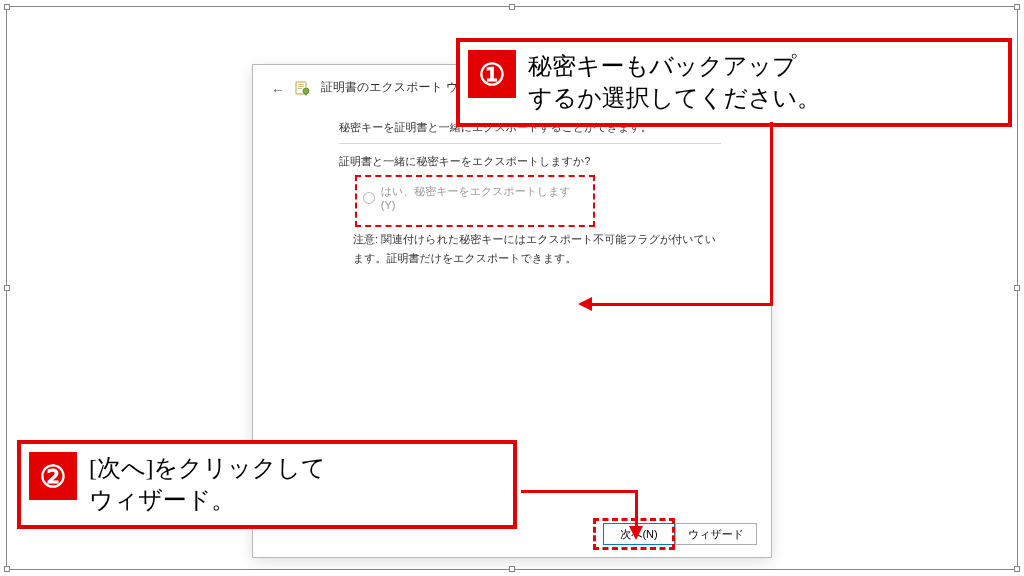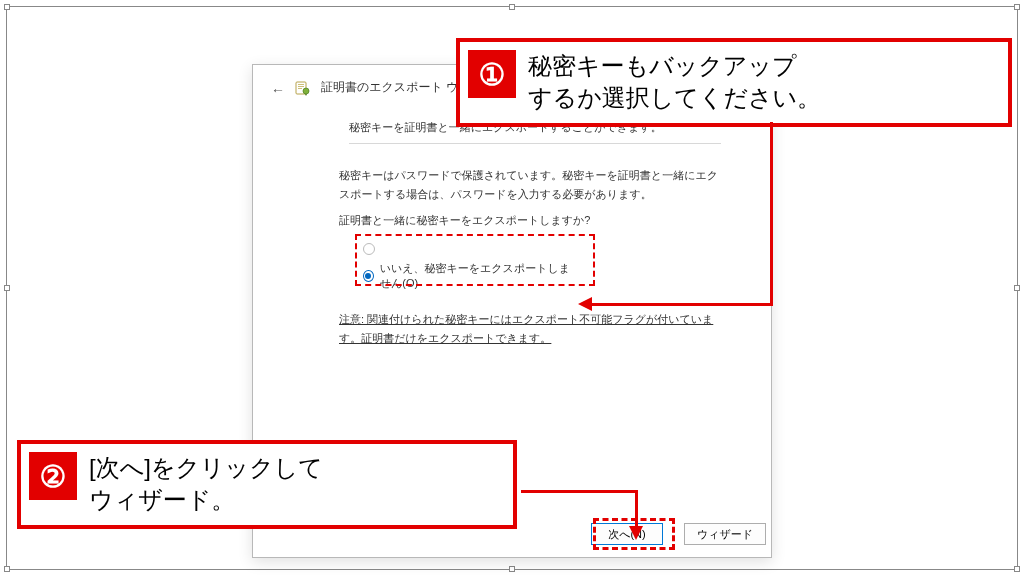--- a/index.html
+++ b/index.html
@@ -65,21 +65,21 @@
     font-size: 11px;
     color: #333;
   }
   .section-title {
     font-size: 11px;
     font-weight: normal;
     color: #222;
     margin-bottom: 6px;
   }
   .section-sub {
-    margin-left: 24px;
+    margin-left: 14px;
     margin-bottom: 6px;
     font-size: 11px;
     padding-bottom: 8px;
     border-bottom: 1px solid #d8d8d8;
   }
   .info-block {
     margin: 22px 0 0 14px;
     line-height: 1.7;
   }
   .question {
@@ -120,29 +120,28 @@
   .radio-dot.checked {
     border-color: #0067c0;
   }
   .radio-dot.checked::after {
     content: "";
     width: 6px; height: 6px;
     background: #0067c0;
     border-radius: 50%;
   }
   .note-block {
-    margin: 10px 0 0 14px;
+    margin: 10px 0 0 28px;
     line-height: 1.7;
-    text-decoration: underline;
   }
   .wizard-footer {
     position: absolute;
-    right: 5px; bottom: 12px;
-    display: flex;
-    gap: 21px;
+    right: 14px; bottom: 12px;
+    display: flex;
+    gap: 0;
   }
   .win-btn {
     min-width: 72px;
     height: 22px;
     font-size: 11px;
     background: #fdfdfd;
     border: 1px solid #adadad;
     display: inline-flex;
     align-items: center;
     justify-content: center;
@@ -179,21 +178,21 @@
     display: flex;
     align-items: center;
     justify-content: center;
     flex-shrink: 0;
   }
   .callout-text {
     font-size: 24px;
     line-height: 1.35;
     color: #000;
     white-space: pre-line;
-    font-family: Liberation Sans, sans-serif;
+    font-family: Liberation Serif, serif;
     font-weight: 500;
   }
   #callout-1 { left: 456px; top: 38px; width: 556px; }
   #callout-2 { left: 17px; top: 440px; width: 500px; }
 
   
   .arrow {
     position: absolute;
     background: #e20000;
   }
@@ -247,31 +246,27 @@
         <rect x="3" y="8" width="4" height="1" fill="#cdbf77"></rect>
         <circle cx="11" cy="11" r="3" fill="#7fb13a" stroke="#4e7d1d" stroke-width="0.7"></circle>
         <path d="M10 14 l1 2 l1 -2" fill="#4e7d1d"></path>
       </svg>
     </span>
     <span class="wizard-title">証明書のエクスポート ウィザード</span>
   </div>
 
   <div class="wizard-body">
     <div class="section-sub">秘密キーを証明書と一緒にエクスポートすることができます。</div>
-    <div class="info-block">秘密キーはパスワードで保護されています。秘密キーを証明書と一緒にエクスポートする場合は、パスワードを入力する必要があります。</div>
     <div class="question">証明書と一緒に秘密キーをエクスポートしますか?</div>
 
     <div class="radio-group">
       <div class="radio-highlight"></div>
       <label class="radio-row disabled">
         <span class="radio-dot"></span>
-      </label>
-      <label class="radio-row">
-        <span class="radio-dot checked"></span>
-        <span>いいえ、秘密キーをエクスポートしません(O)</span>
+        <span>はい、秘密キーをエクスポートします(Y)</span>
       </label>
     </div>
 
     <div class="note-block">注意: 関連付けられた秘密キーにはエクスポート不可能フラグが付いています。証明書だけをエクスポートできます。</div>
   </div>
 
   <div class="wizard-footer">
     <div class="win-btn primary">次へ(N)</div>
     <div class="win-btn">ウィザード</div>
   </div>

